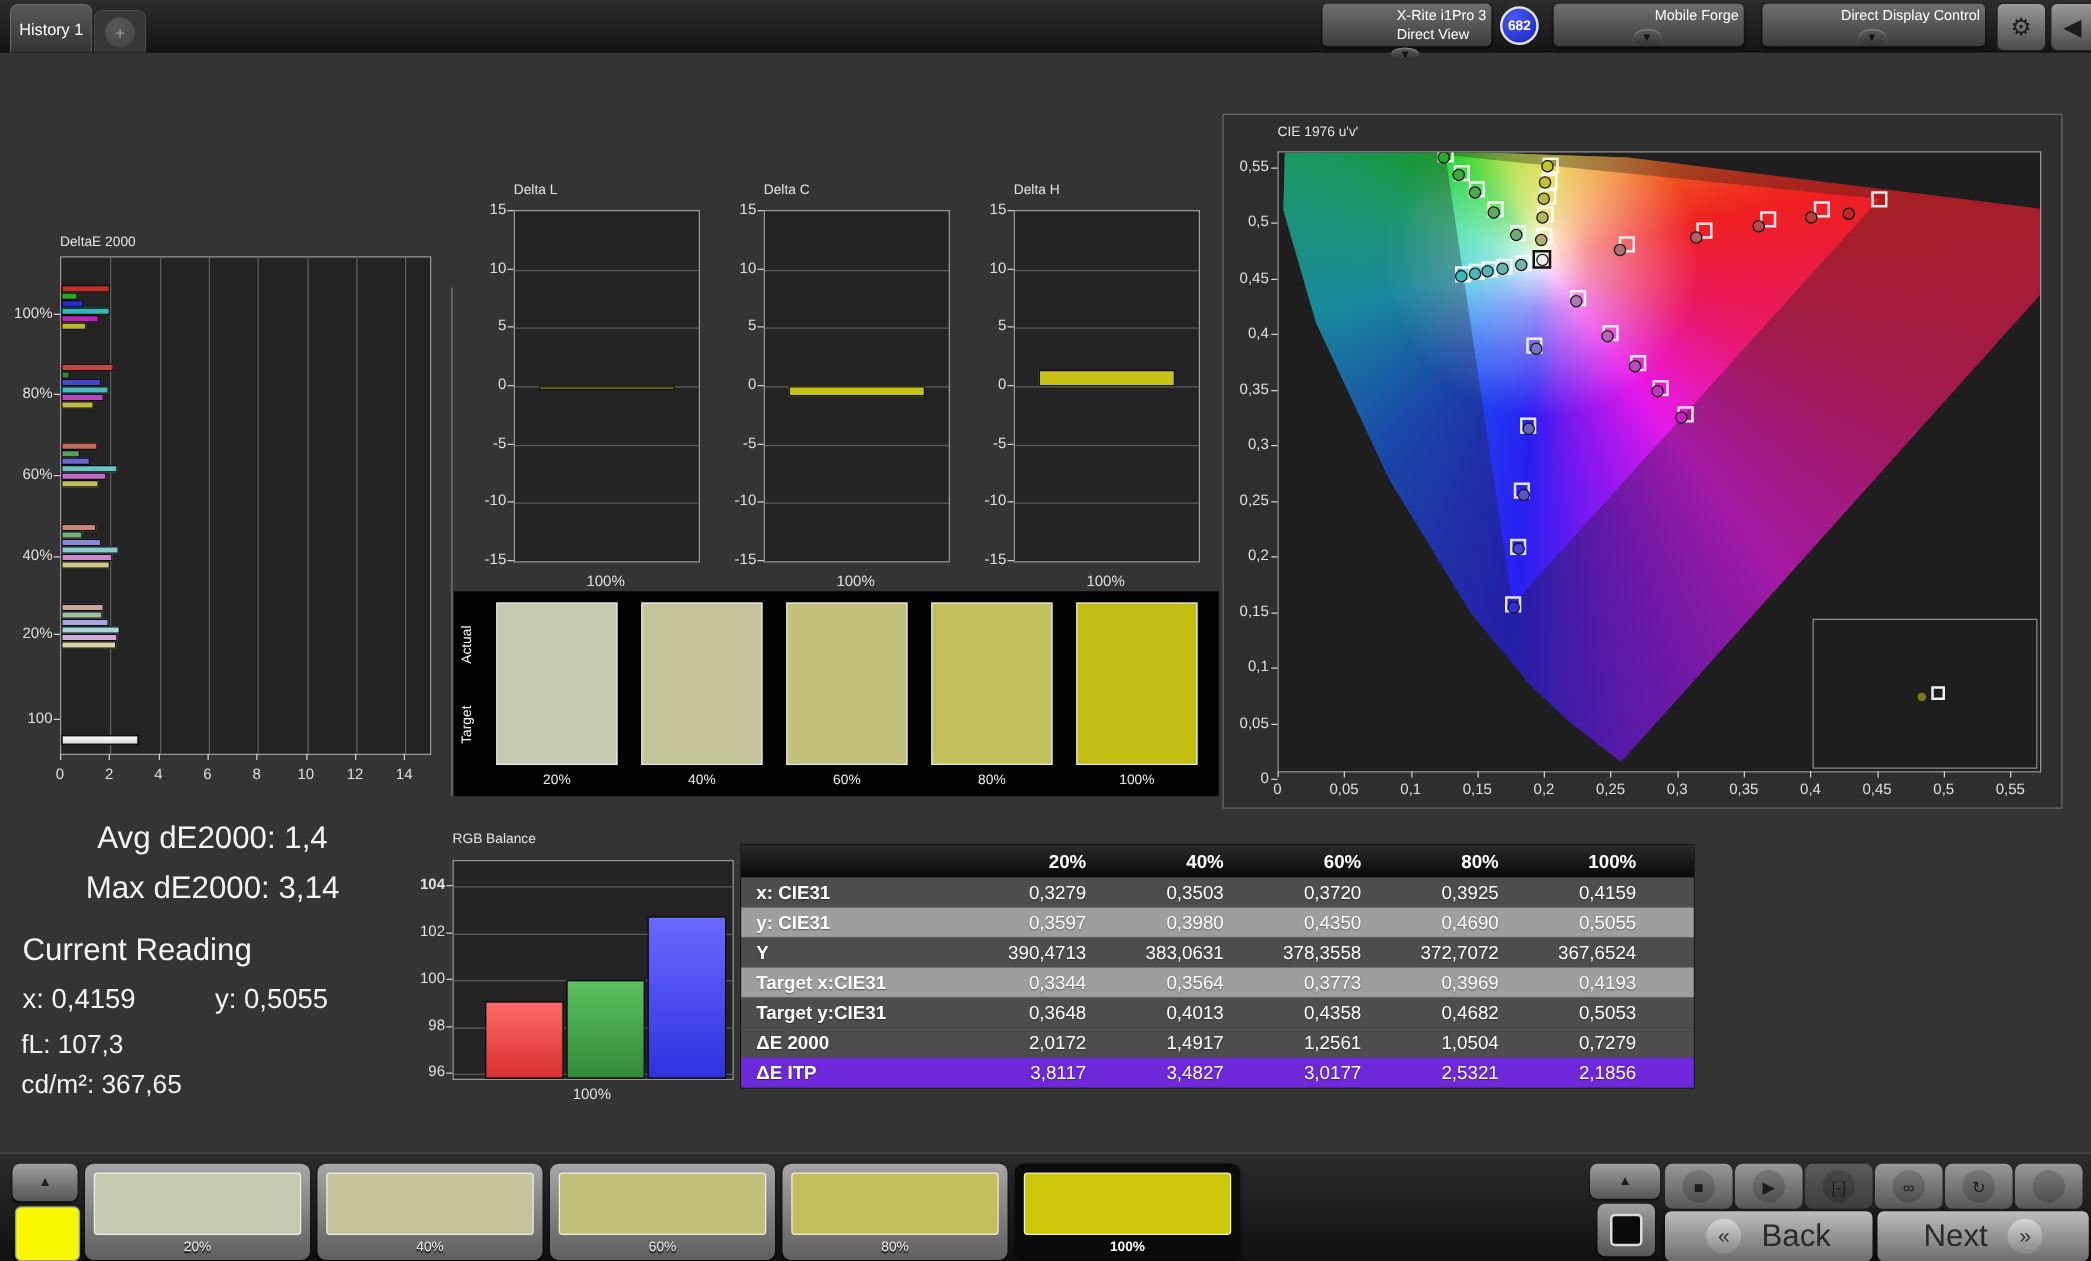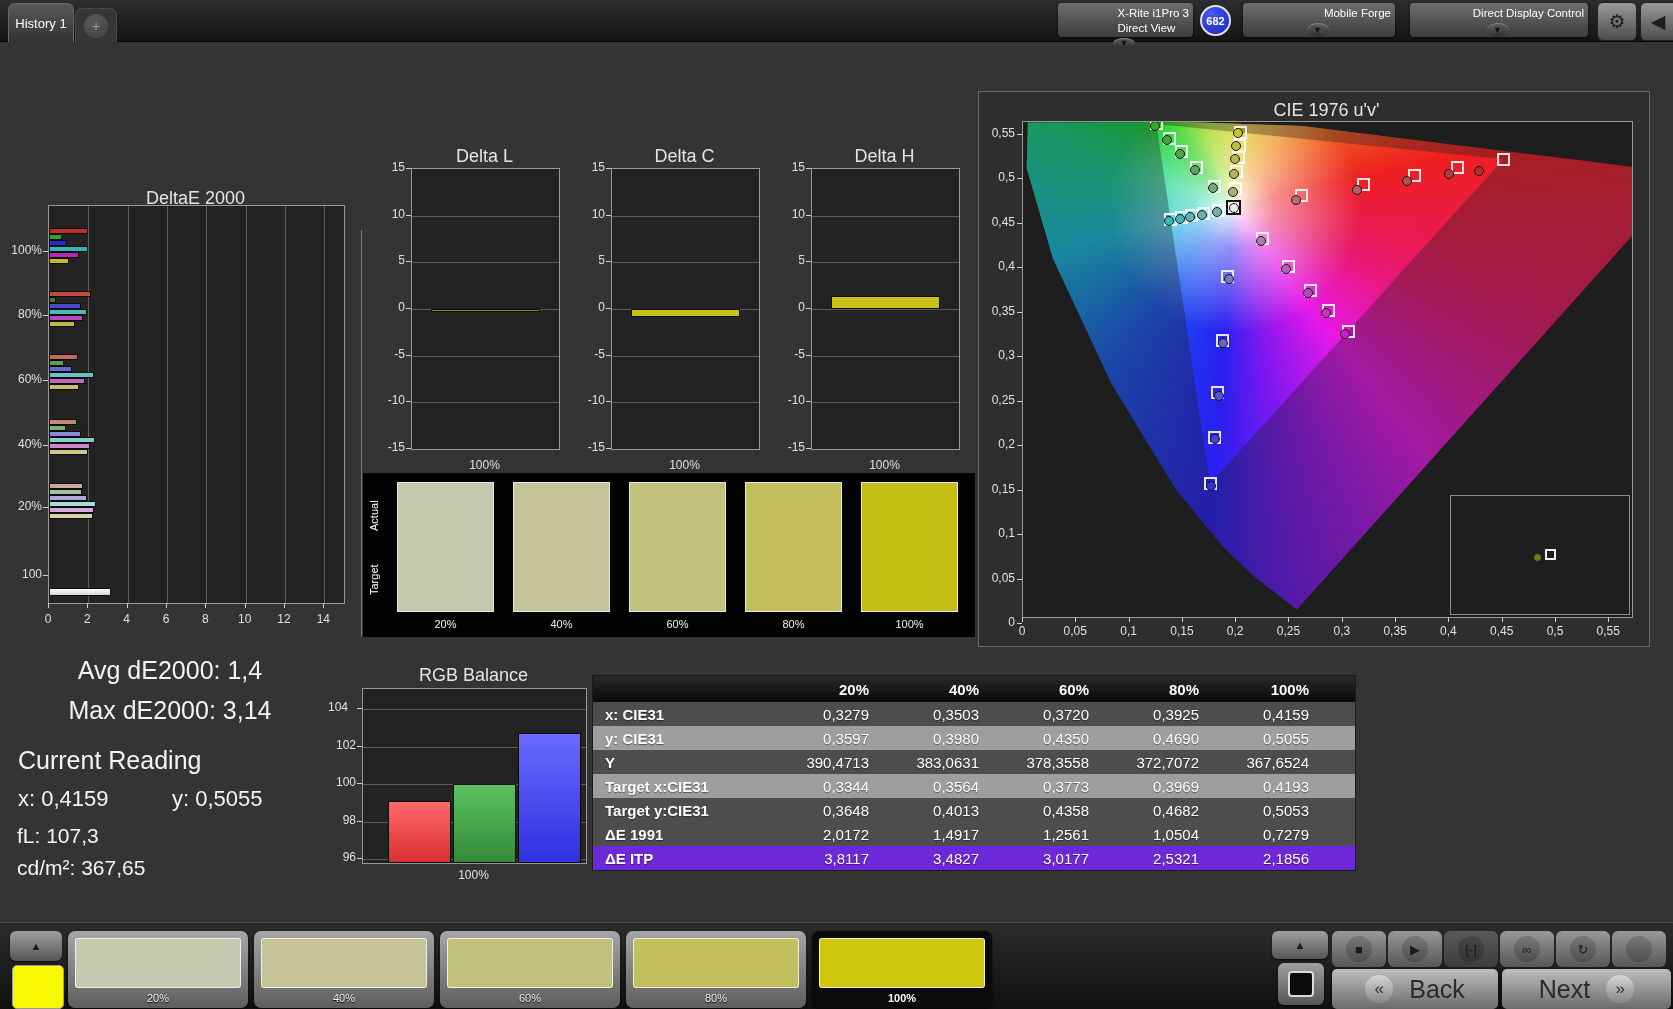--- a/index.html
+++ b/index.html
@@ -28,21 +28,21 @@
           align-self:center; margin:0 5px 0 2px; box-shadow:inset 0 1px 1px rgba(255,255,255,.25); }
   .badge { position:absolute; left:1200px; top:5px; width:27px; height:27px; border-radius:50%;
            background:radial-gradient(circle at 35% 28%,#4a5af0,#1424be); border:2px solid #e2e2e2;
            color:#fff; font-size:11px; font-weight:bold; display:flex; align-items:center; justify-content:center; }
   .sqbtn { position:absolute; top:2px; width:38px; height:37px; border-radius:6px;
            background:linear-gradient(#9a9a9a,#4c4c4c); border:1px solid #222;
            display:flex; align-items:center; justify-content:center; color:#1d1d1d; font-size:19px; }
 
   
   #pagetitle { left:12px; top:84px; font-size:37px; color:#fafafa; letter-spacing:-0.5px; }
-  .charttitle { position:absolute; font-size:18px; color:#e4e4e4; text-align:center; }
+  .charttitle { position:absolute; font-size:11px; color:#e4e4e4; }
   .plot { position:absolute; background:#232323; border:1px solid #989898; }
   .gridv { position:absolute; top:0; bottom:0; width:1px; background:#5c5c5c; }
   .gridh { position:absolute; left:0; right:0; height:1px; background:#5c5c5c; }
   .axlab { position:absolute; font-size:12px; color:#e0e0e0; }
   .tickh { position:absolute; width:5px; height:1px; background:#cfcfcf; }
   .tickv { position:absolute; width:1px; height:5px; background:#cfcfcf; }
   .bar { position:absolute; border:1px solid #0d0d0d; box-sizing:border-box; }
 
   
   #swstrip { left:363px; top:473px; width:612px; height:164px; background:#030303; }
@@ -449,21 +449,21 @@
       <div class="gridh" style="top:20.1px;"></div>
       <div class="gridh" style="top:57.6px;"></div>
       <div class="gridh" style="top:95.1px;"></div>
       <div class="gridh" style="top:132.6px;"></div>
       <div class="gridh" style="top:170.1px;"></div>
       <div class="bar" style="left:25px;top:111.9px;width:63px;height:62.1px;background:linear-gradient(#ff6a6a,#d93030);"></div>
       <div class="bar" style="left:90px;top:95.1px;width:63px;height:78.9px;background:linear-gradient(#5cc060,#338a38);"></div>
       <div class="bar" style="left:155px;top:44.4px;width:63px;height:129.6px;background:linear-gradient(#6a6aff,#3030e0);"></div>
     </div>
   <div id="rgbaxes">
-      <div class="axlab" style="left:328px;top:700.0624999999999px;width:28px;text-align:left;">104</div>
+      <div class="axlab" style="left:328px;top:700.0624999999999px;width:28px;text-align:right;font-weight:bold;">104</div>
       <div class="tickh abs" style="left:357px;top:708.0624999999999px;"></div>
       <div class="axlab" style="left:328px;top:737.5624999999999px;width:28px;text-align:right;">102</div>
       <div class="tickh abs" style="left:357px;top:745.5624999999999px;"></div>
       <div class="axlab" style="left:328px;top:775.0624999999999px;width:28px;text-align:right;">100</div>
       <div class="tickh abs" style="left:357px;top:783.0624999999999px;"></div>
       <div class="axlab" style="left:328px;top:812.5624999999999px;width:28px;text-align:right;">98</div>
       <div class="tickh abs" style="left:357px;top:820.5624999999999px;"></div>
       <div class="axlab" style="left:328px;top:850.0624999999999px;width:28px;text-align:right;">96</div>
       <div class="tickh abs" style="left:357px;top:858.0624999999999px;"></div>
     </div>
@@ -512,21 +512,21 @@
       </div>
       <div class="trow" style="background:#4d4d4d;">
         <div class="c-lab">Target y:CIE31</div>
         <div class="c-val">0,3648</div>
         <div class="c-val">0,4013</div>
         <div class="c-val">0,4358</div>
         <div class="c-val">0,4682</div>
         <div class="c-val">0,5053</div>
       </div>
       <div class="trow" style="background:#4d4d4d;">
-        <div class="c-lab">ΔE 1991</div>
+        <div class="c-lab">ΔE 2000</div>
         <div class="c-val">2,0172</div>
         <div class="c-val">1,4917</div>
         <div class="c-val">1,2561</div>
         <div class="c-val">1,0504</div>
         <div class="c-val">0,7279</div>
       </div>
       <div class="trow" style="background:#6d28d9;">
         <div class="c-lab">ΔE ITP</div>
         <div class="c-val">3,8117</div>
         <div class="c-val">3,4827</div>

